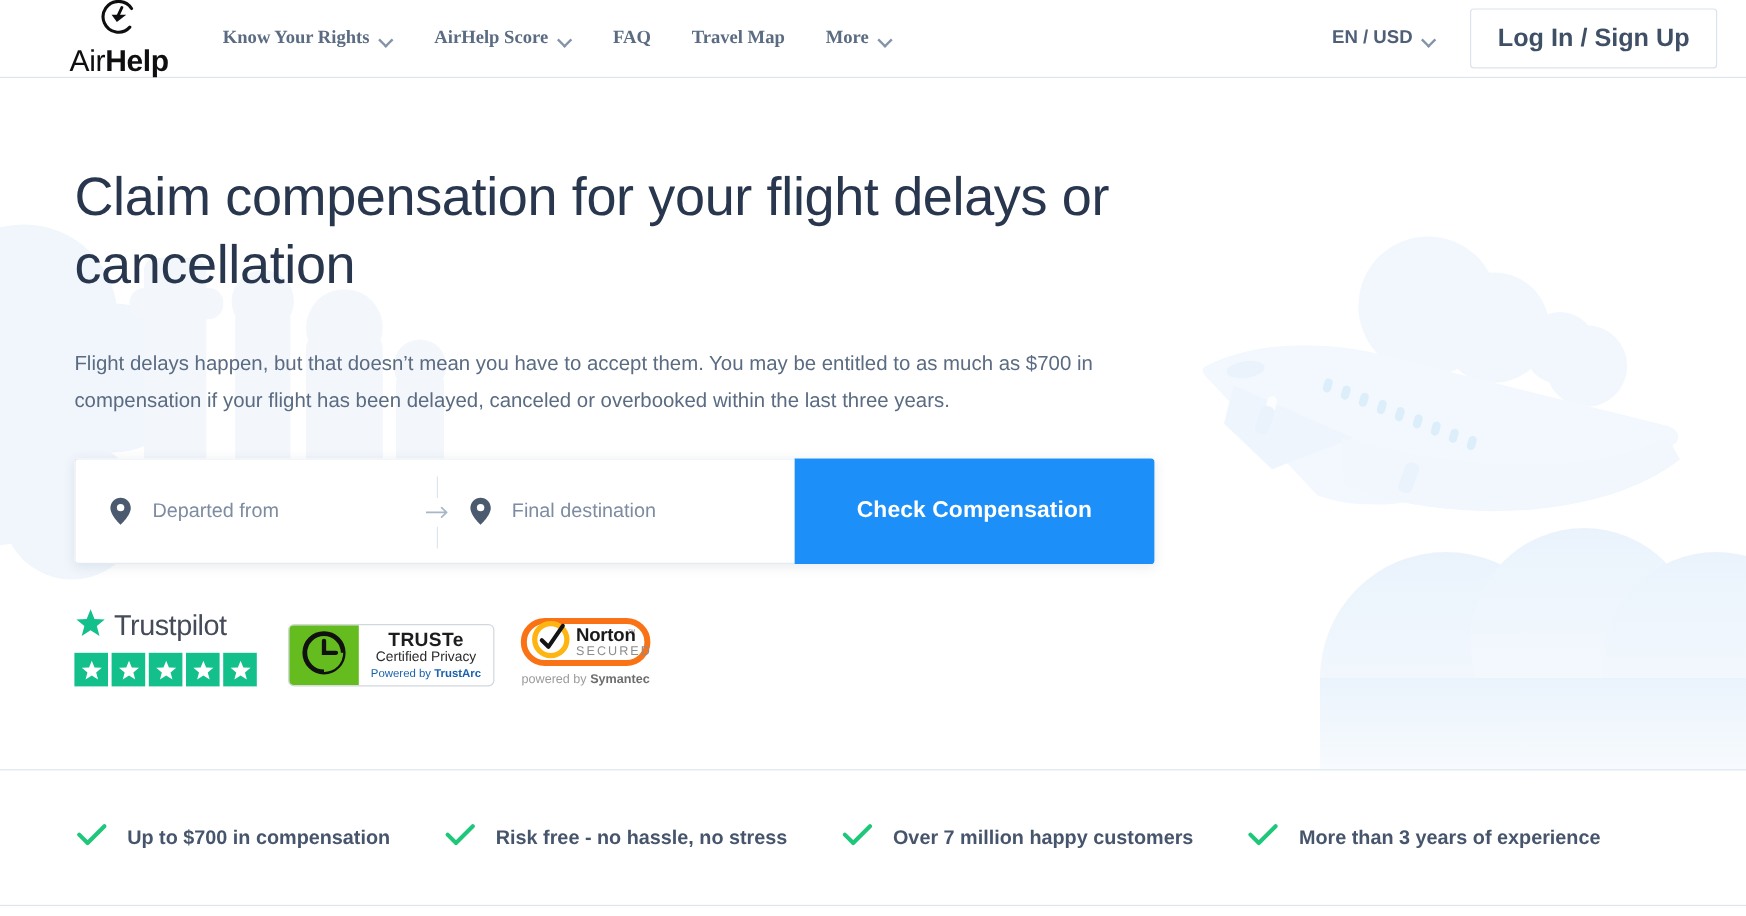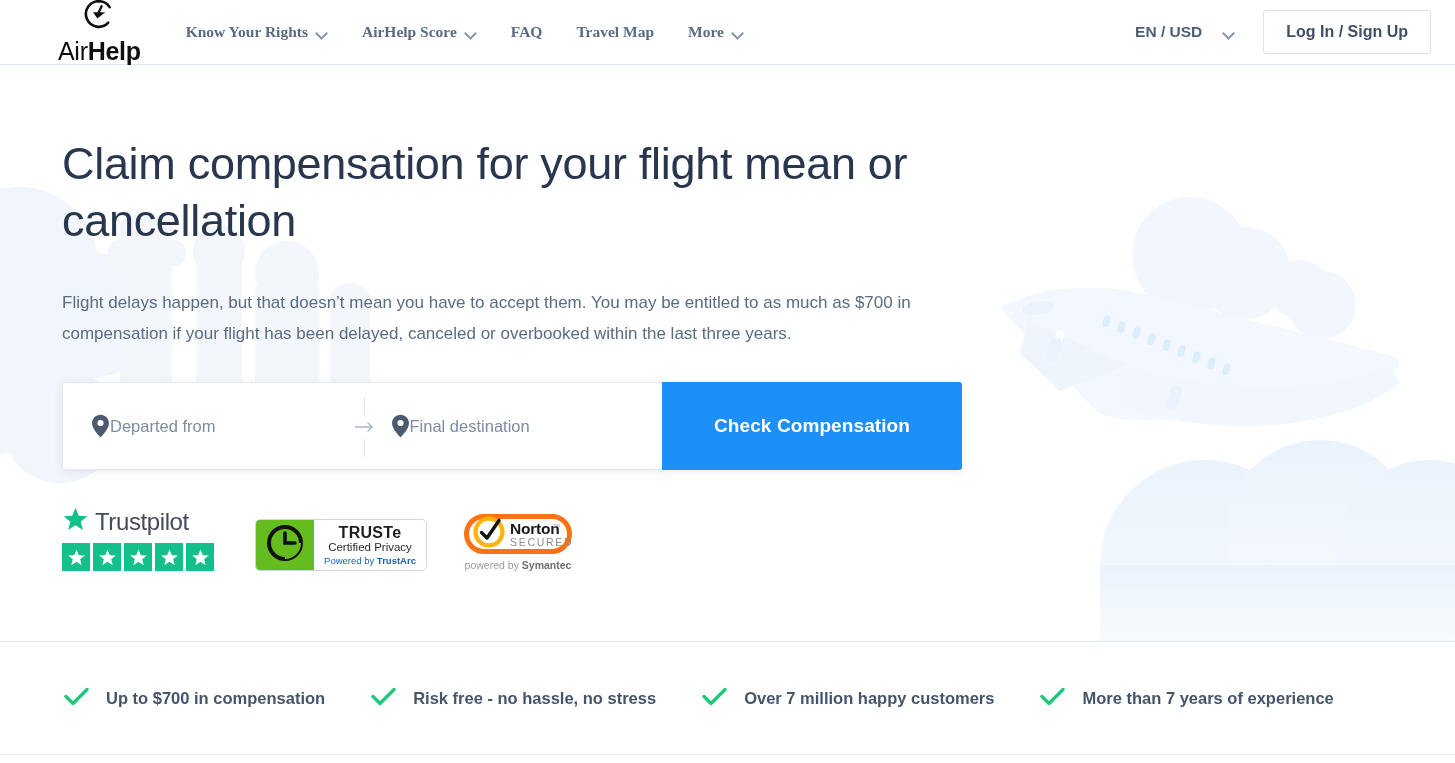--- a/index.html
+++ b/index.html
@@ -88,36 +88,36 @@
 
   .header-right {
     margin-left: auto;
     display: flex;
     align-items: center;
     height: 65px;
   }
   .locale {
     display: flex;
     align-items: center;
-    gap: 22px;
+    gap: 9px;
     font-size: 15.5px;
     font-weight: 700;
     color: #4e5f77;
     cursor: pointer;
     padding: 8px 4px;
     margin-right: 24px;
     white-space: nowrap;
   }
   .login-btn {
     border: 1px solid #dbe3ee;
     border-radius: 3px;
     background: #ffffff;
     color: #3f4f66;
     font-family: "Liberation Sans", sans-serif;
-    font-size: 16px;
+    font-size: 21px;
     font-weight: 700;
     padding: 12px 22px;
     margin-right: 24px;
     cursor: pointer;
     white-space: nowrap;
   }
 
   
   #hero {
     position: absolute;
@@ -177,21 +177,21 @@
     background: #ffffff;
     border: 1px solid #e4eaf2;
     border-right: none;
     border-radius: 3px 0 0 3px;
     position: relative;
   }
   .field {
     flex: 1 1 50%;
     display: flex;
     align-items: center;
-    gap: 0;
+    gap: 17px;
     padding: 0 20px 0 28px;
     min-width: 0;
   }
   .field-icon { flex: 0 0 auto; display: block; }
   .field input {
     border: none;
     outline: none;
     background: transparent;
     font-family: "Liberation Sans", sans-serif;
     font-size: 16.5px;
@@ -234,21 +234,21 @@
     cursor: pointer;
     letter-spacing: 0.1px;
     white-space: nowrap;
   }
 
   
   .badges {
     margin-top: 36px;
     display: flex;
     align-items: flex-end;
-    gap: 15px;
+    gap: 0;
   }
 
   .trustpilot { width: 156px; }
   .tp-head {
     display: flex;
     align-items: center;
     gap: 6px;
     margin-bottom: 6px;
   }
   .tp-name {
@@ -481,21 +481,21 @@
 
       <g fill="url(#cg)">
         <circle cx="1205" cy="500" r="105"></circle>
         <circle cx="1320" cy="470" r="95"></circle>
         <circle cx="1430" cy="490" r="95"></circle>
         <rect x="1100" y="500" width="355" height="80"></rect>
       </g>
     </svg>
 
     <div id="hero-content">
-      <h1 class="hero-title">Claim compensation for your flight mean or cancellation</h1>
+      <h1 class="hero-title">Claim compensation for your flight delays or cancellation</h1>
       <p class="hero-sub">Flight delays happen, but that doesn’t mean you have to accept them. You may be entitled to as much as $700 in compensation if your flight has been delayed, canceled or overbooked within the last three years.</p>
 
       <div class="search-wrap">
         <div class="fields">
 
           <div class="field">
             <span>
               <svg class="field-icon" width="19" height="24" viewBox="0 0 19 24">
                 <path d="M9.5 0.8C4.8 0.8 1 4.6 1 9.3c0 6.2 8.5 14 8.5 14s8.5-7.8 8.5-14c0-4.7-3.8-8.5-8.5-8.5z" fill="#4b5a6e"></path>
                 <circle cx="9.5" cy="9" r="3.1" fill="#ffffff"></circle>
@@ -630,18 +630,18 @@
           </svg>
       </span>
       <span class="feat-label">Over 7 million happy customers</span>
     </div>
     <div class="feat" style="margin-left:46px">
       <span>
         <svg width="25" height="19" viewBox="0 0 25 19">
             <path d="M2 9.5 L9 16.5 L23 2.5" fill="none" stroke="#1fc77b" stroke-width="3.4" stroke-linecap="round" stroke-linejoin="round"></path>
           </svg>
       </span>
-      <span class="feat-label">More than 7 years of experience</span>
+      <span class="feat-label">More than 3 years of experience</span>
     </div>
   </div>
 
   <div id="footer-strip"></div>
 </div>
 
 </body></html>

